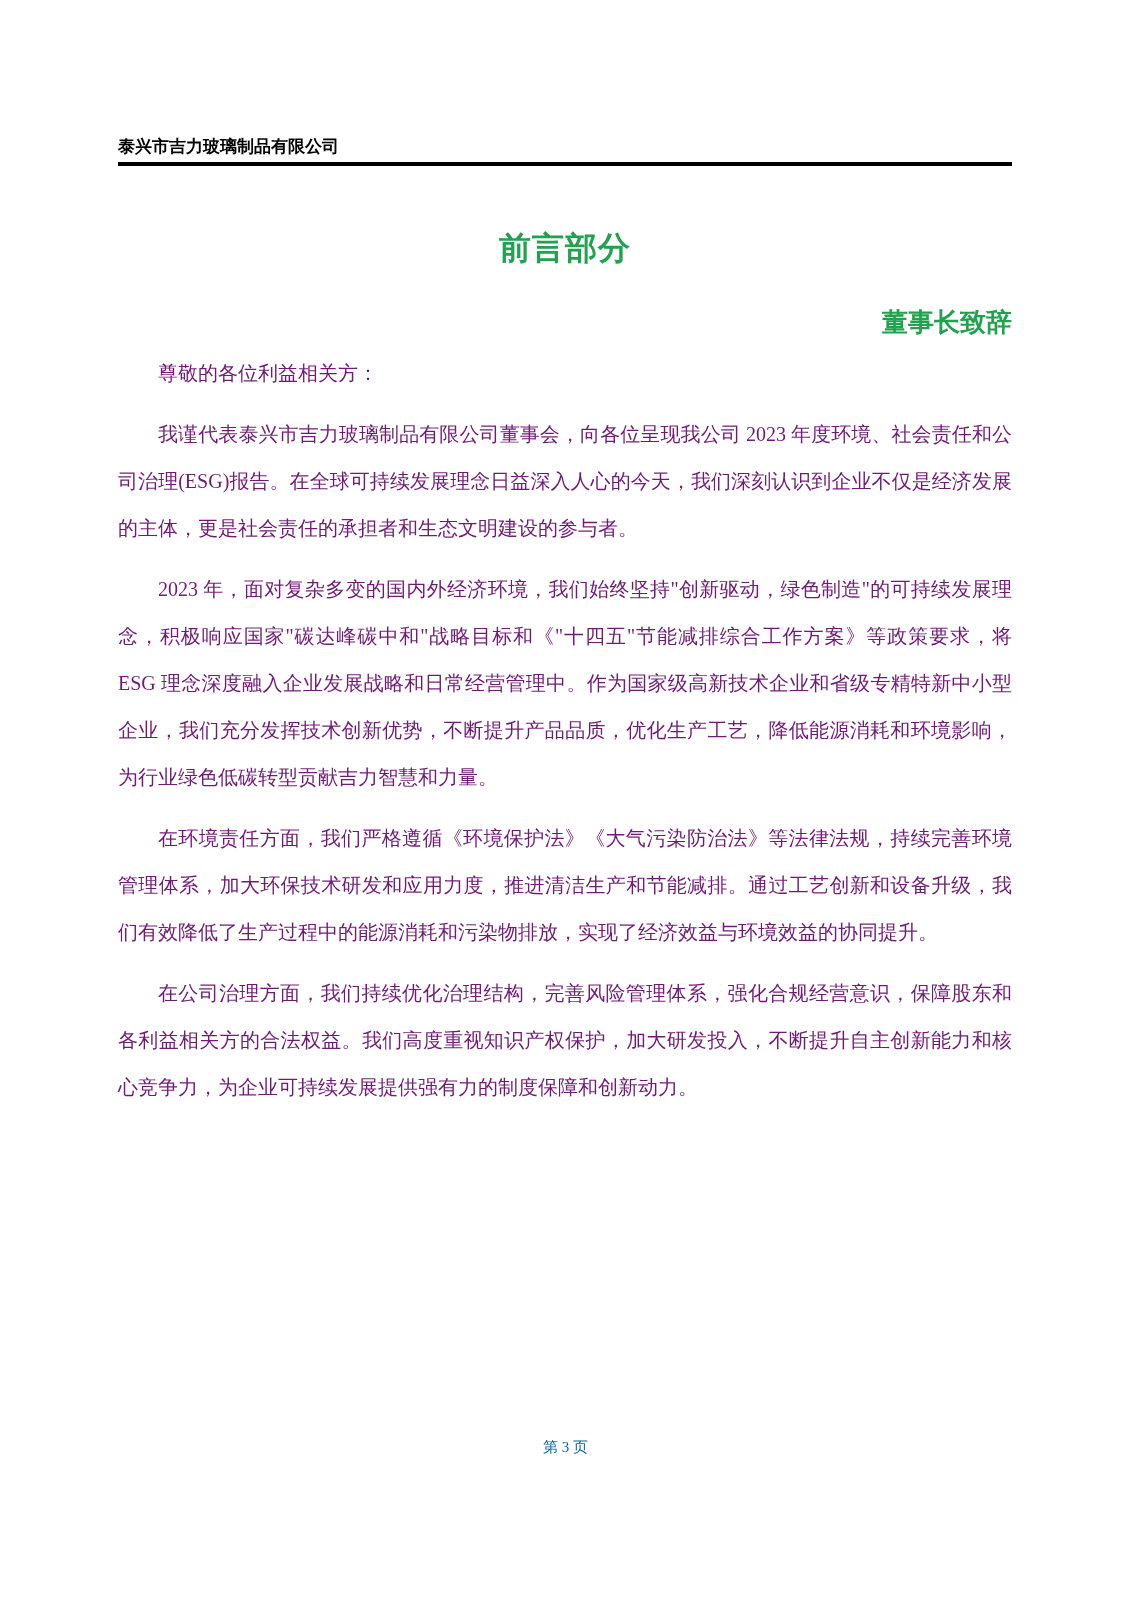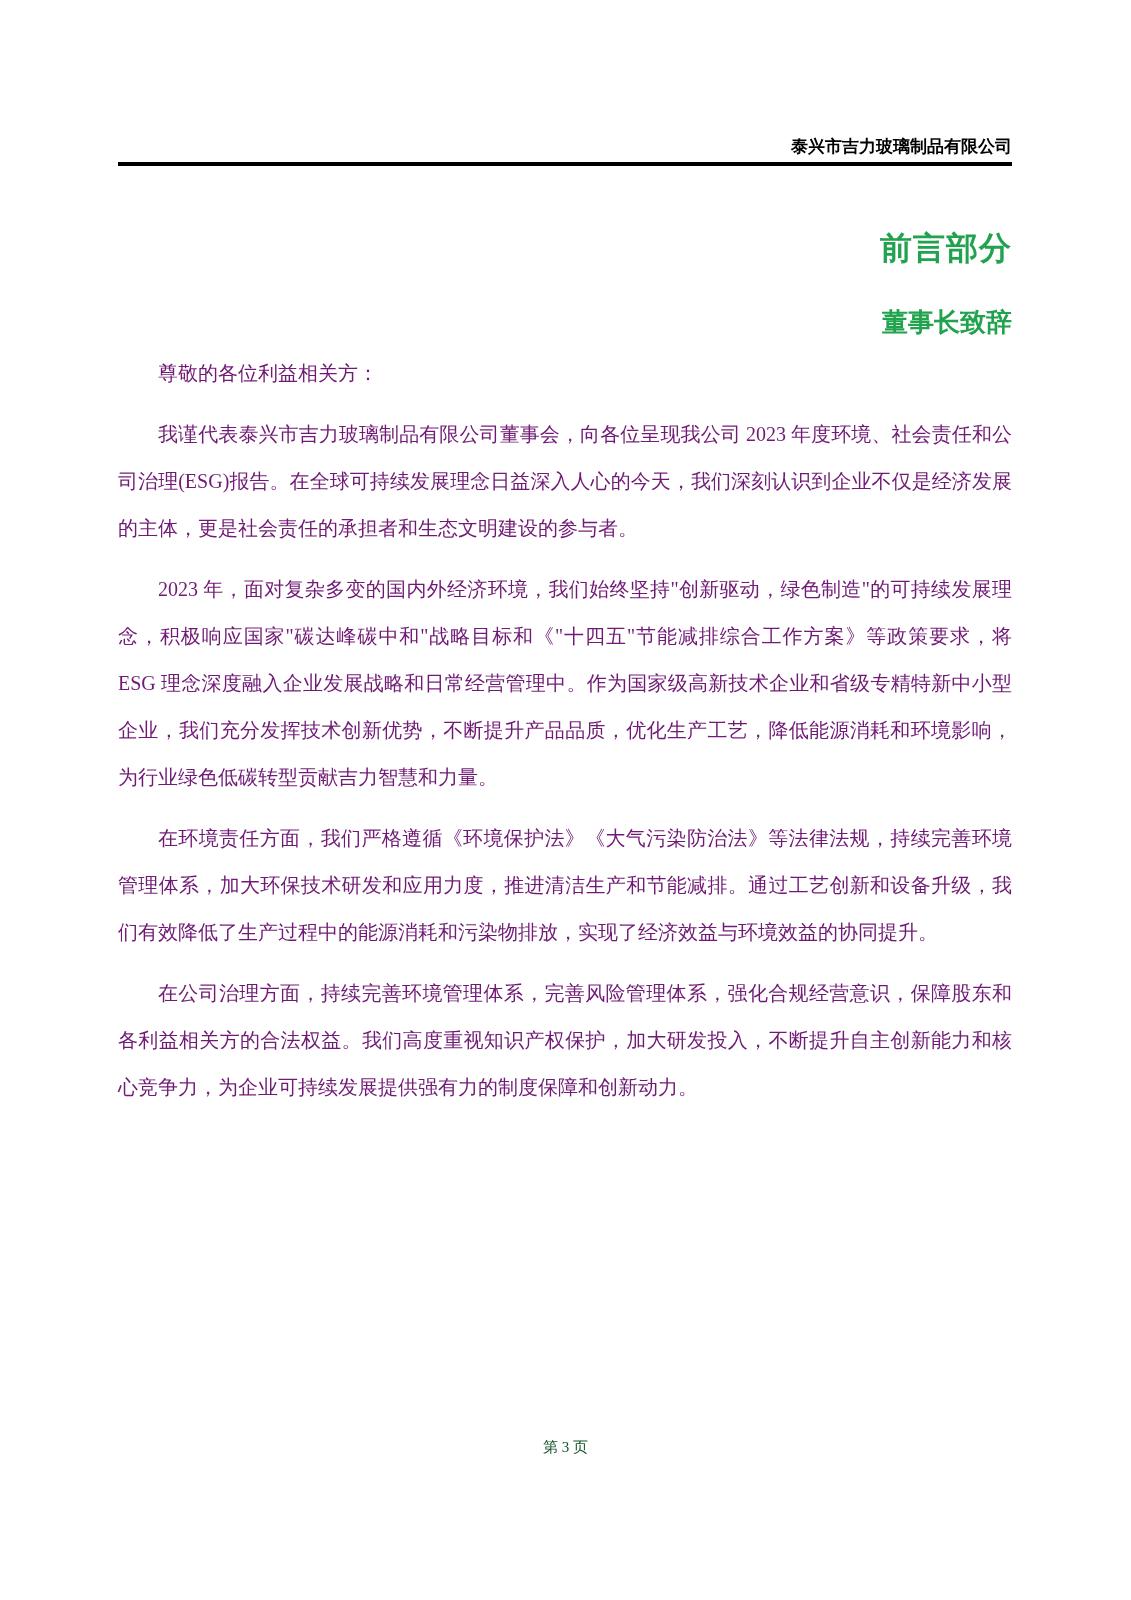--- a/index.html
+++ b/index.html
@@ -17,35 +17,35 @@
   }
   .page {
     position: absolute;
     left: 118px;
     top: 0;
     width: 894px;
     height: 1600px;
   }
   .header-company {
     margin-top: 134px;
-    text-align: right;
+    text-align: left;
     font-family: "Liberation Sans", sans-serif;
     font-weight: bold;
     font-size: 17px;
     line-height: 26px;
     color: #000000;
   }
   .header-rule {
     margin-top: 2px;
     height: 4px;
     background: #000000;
   }
   .doc-title {
     margin: 60px 0 0 0;
-    text-align: right;
+    text-align: center;
     font-family: "Liberation Sans", sans-serif;
     font-weight: bold;
     font-size: 32px;
     line-height: 44px;
     color: #21a24e;
     letter-spacing: 1px;
   }
   .section-heading {
     margin: 34px 0 0 0;
     text-align: right;
@@ -71,21 +71,21 @@
     text-align: left;
   }
   .page-footer {
     position: absolute;
     left: 0;
     top: 1432px;
     width: 1131px;
     text-align: center;
     font-size: 15px;
     line-height: 30px;
-    color: #14532d;
+    color: #0369a1;
   }
 </style>
 </head>
 <body>
 
 <div class="page">
 
   <div class="header-company">泰兴市吉力玻璃制品有限公司</div>
 
   <div class="header-rule"></div>
@@ -96,19 +96,19 @@
 
   <p class="salutation">尊敬的各位利益相关方：</p>
 
   <p class="body-para">我谨代表泰兴市吉力玻璃制品有限公司董事会，向各位呈现我公司 2023 年度环境、社会责任和公司治理(ESG)报告。在全球可持续发展理念日益深入人心的今天，我们深刻认识到企业不仅是经济发展的主体，更是社会责任的承担者和生态文明建设的参与者。</p>
 
   <p class="body-para">2023 年，面对复杂多变的国内外经济环境，我们始终坚持"创新驱动，绿色制造"的可持续发展理念，积极响应国家"碳达峰碳中和"战略目标和《"十四五"节能减排综合工作方案》等政策要求，将 ESG 理念深度融入企业发展战略和日常经营管理中。作为国家级高新技术企业和省级专精特新中小型企业，我们充分发挥技术创新优势，不断提升产品品质，优化生产工艺，降低能源消耗和环境影响，为行业绿色低碳转型贡献吉力智慧和力量。</p>
 
   <p class="body-para">在环境责任方面，我们严格遵循《环境保护法》《大气污染防治法》等法律法规，持续完善环境管理体系，加大环保技术研发和应用力度，推进清洁生产和节能减排。通过工艺创新和设备升级，我们有效降低了生产过程中的能源消耗和污染物排放，实现了经济效益与环境效益的协同提升。</p>
 
 
-  <p class="body-para">在公司治理方面，持续完善环境管理体系，完善风险管理体系，强化合规经营意识，保障股东和各利益相关方的合法权益。我们高度重视知识产权保护，加大研发投入，不断提升自主创新能力和核心竞争力，为企业可持续发展提供强有力的制度保障和创新动力。</p>
+  <p class="body-para">在公司治理方面，我们持续优化治理结构，完善风险管理体系，强化合规经营意识，保障股东和各利益相关方的合法权益。我们高度重视知识产权保护，加大研发投入，不断提升自主创新能力和核心竞争力，为企业可持续发展提供强有力的制度保障和创新动力。</p>
 
 </div>
 
 <div class="page-footer">
   <span>第 3 页</span>
 </div>
 
 </body></html>

